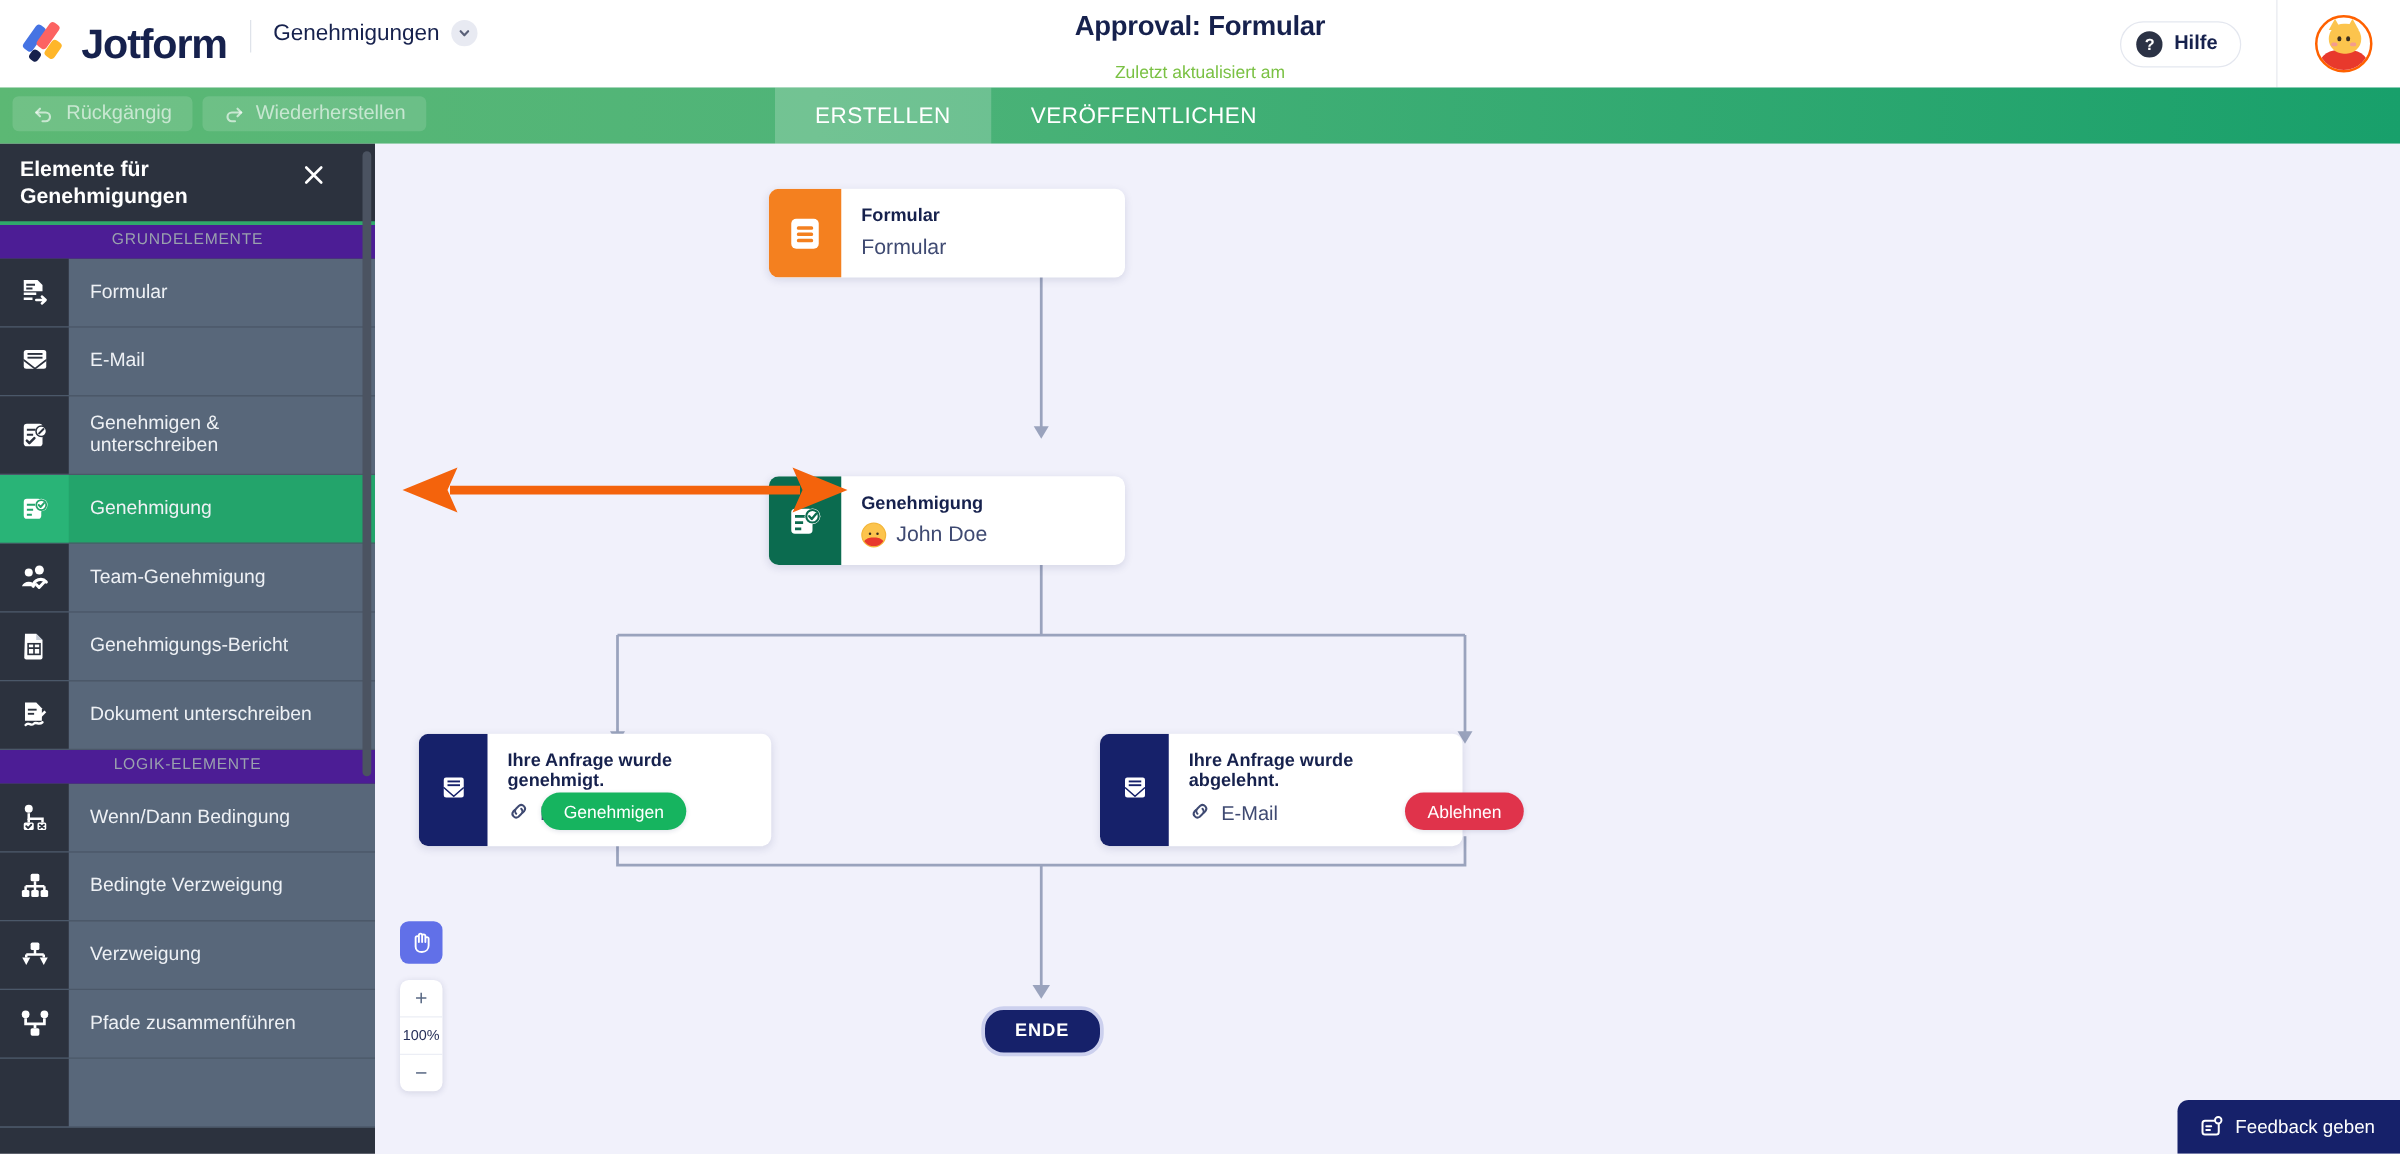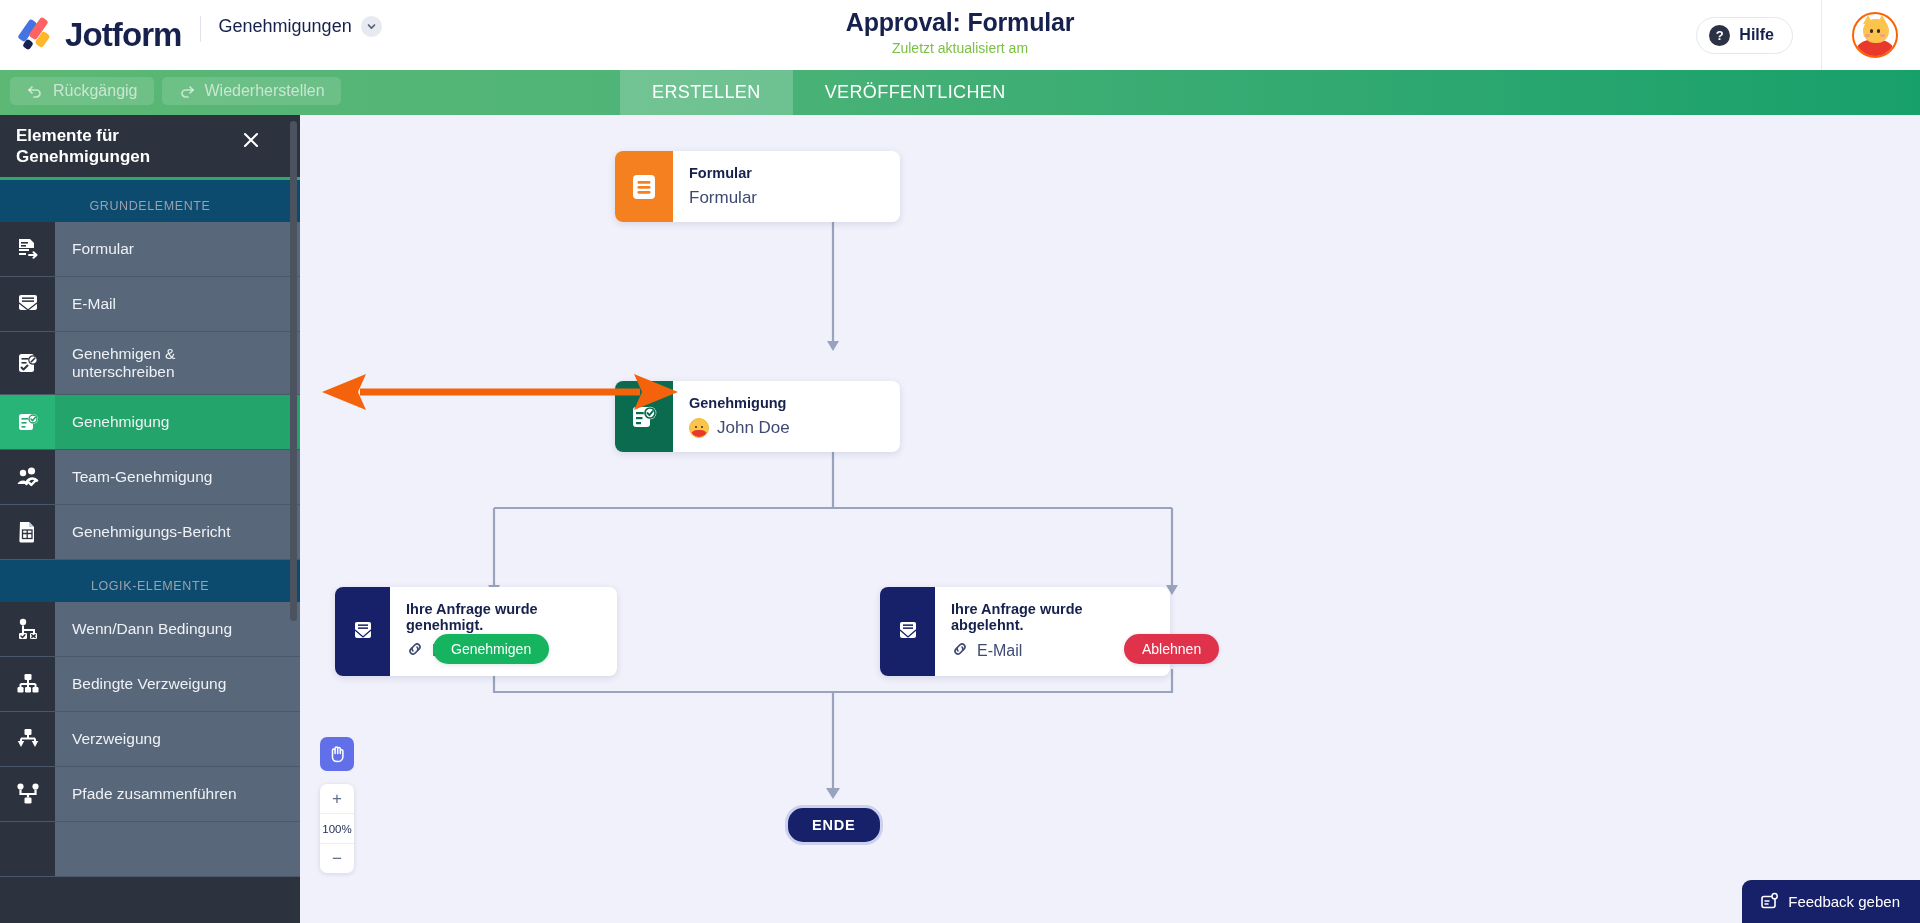--- a/index.html
+++ b/index.html
@@ -32,22 +32,22 @@
   .chev {
     width: 21px; height: 21px; border-radius: 50%; background: #e8eaf2;
     display: flex; align-items: center; justify-content: center;
   }
   .chev svg { display: block; }
 
   .title-wrap {
     position: absolute; left: 0; top: 8px; width: 1920px;
     text-align: center; pointer-events: none;
   }
-  .app-title { font-size: 25px; font-weight: bold; color: #16214d; letter-spacing: -0.2px; }
-  .app-sub { font-size: 14px; color: #7ac143; margin-top: 3px; }
+  .app-title { font-size: 22px; font-weight: bold; color: #16214d; letter-spacing: -0.2px; }
+  .app-sub { font-size: 14px; color: #7ac143; margin-top: 15px; }
 
   .hdr-right {
     position: absolute; right: 0; top: 0; height: 70px;
     display: flex; align-items: center;
   }
   .help-btn {
     display: flex; align-items: center; gap: 9px;
     border: 1px solid #e4e7ef; border-radius: 22px;
     padding: 7px 18px 7px 12px; cursor: pointer; background: #fff;
   }
@@ -113,21 +113,21 @@
     color: #fff; font-size: 17px; font-weight: bold; line-height: 1.22;
     width: 210px; white-space: pre-line;
   }
   .sb-close {
     position: absolute; right: 38px; top: 14px;
     width: 22px; height: 22px; cursor: pointer;
   }
   .sb-close svg { display: block; }
   .sb-section {
     text-align: center; color: #9aa2ae; font-size: 12.5px;
-    letter-spacing: 0.6px; padding: 19px 0 9px 0; background: #0c4a6e;
+    letter-spacing: 0.6px; padding: 4px 0 9px 0; background: #4c1d95;
   }
   .sb-item {
     display: flex; align-items: center; height: 55px;
     background: #58677a; cursor: pointer;
     border-bottom: 1px solid #4b5869;
   }
   .sb-item.tall { height: 63px; }
   .sb-item.active { background: #23a46b; }
   .sb-ic {
     width: 55px; min-width: 55px; height: 100%;
@@ -371,20 +371,32 @@
           <path d="M5 3 h9 l5 5 v14 a1.6 1.6 0 0 1 -1.6 1.6 h-11.4 a1.6 1.6 0 0 1 -1.6 -1.6 z" fill="#fff"></path>
           <path d="M14 3 v5 h5 z" fill="#c6ccd6"></path>
           <rect x="7.5" y="11" width="9.5" height="8.5" fill="none" stroke="#2c323e" stroke-width="1.3"></rect>
           <path d="M7.5 14.5 H17 M12.2 11 V19.5" stroke="#2c323e" stroke-width="1.3"></path>
         </svg>
     </div>
     <div class="sb-lbl">Genehmigungs-Bericht</div>
   </div>
 
 
+  <div class="sb-item">
+    <div class="sb-ic">
+      <svg width="26" height="26" viewBox="0 0 26 26">
+          <path d="M5 3 h9 l4.5 4.5 v10 h-13.5 z" fill="#fff"></path>
+          <rect x="7.3" y="8" width="7" height="1.5" fill="#2c323e"></rect>
+          <rect x="7.3" y="11.3" width="5" height="1.5" fill="#2c323e"></rect>
+          <path d="M5.5 21 c2.5 -3 4 1.5 6.5 -1 c2 -2 4 1.5 7 -1.2" stroke="#fff" stroke-width="1.9" fill="none" stroke-linecap="round"></path>
+          <path d="M16 13.8 L20.5 9.3 L22 10.8 L17.5 15.3 z" fill="#fff"></path>
+        </svg>
+    </div>
+    <div class="sb-lbl">Dokument unterschreiben</div>
+  </div>
 
   <div class="sb-section">LOGIK-ELEMENTE</div>
 
   <div class="sb-item">
     <div class="sb-ic">
       <svg width="26" height="26" viewBox="0 0 26 26">
           <circle cx="8" cy="6" r="3.2" fill="#fff"></circle>
           <path d="M8 9.5 V14 H19 V17" stroke="#fff" stroke-width="2" fill="none"></path>
           <path d="M8 14 V17" stroke="#fff" stroke-width="2" fill="none"></path>
           <rect x="4" y="17" width="8" height="6" rx="1.2" fill="#fff"></rect>

